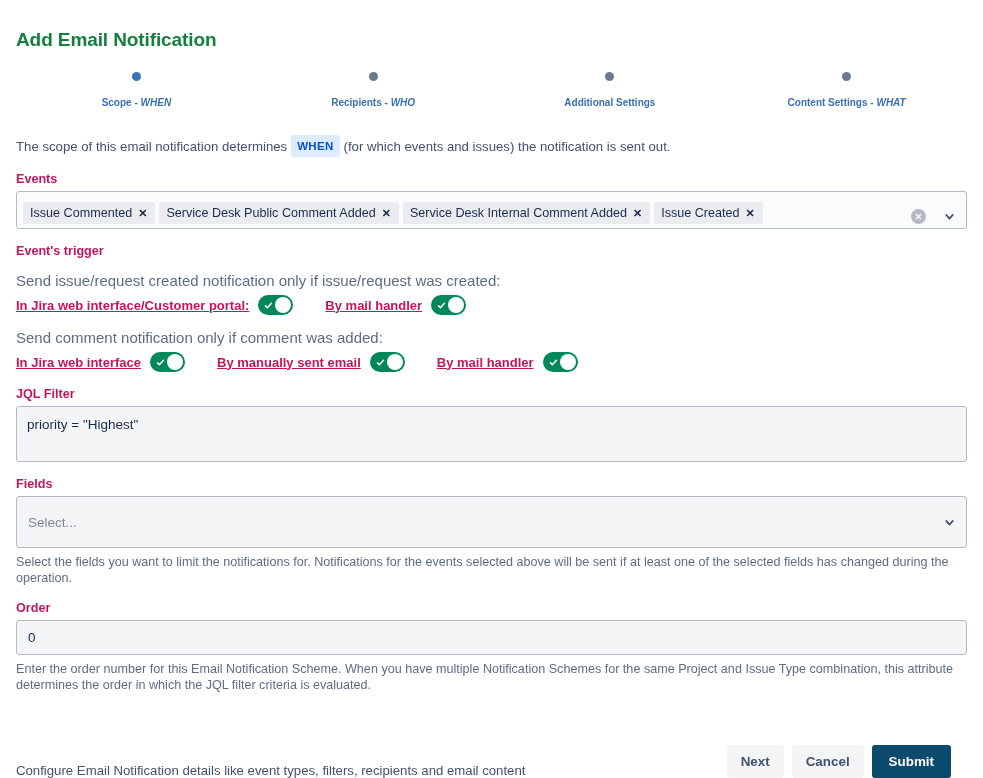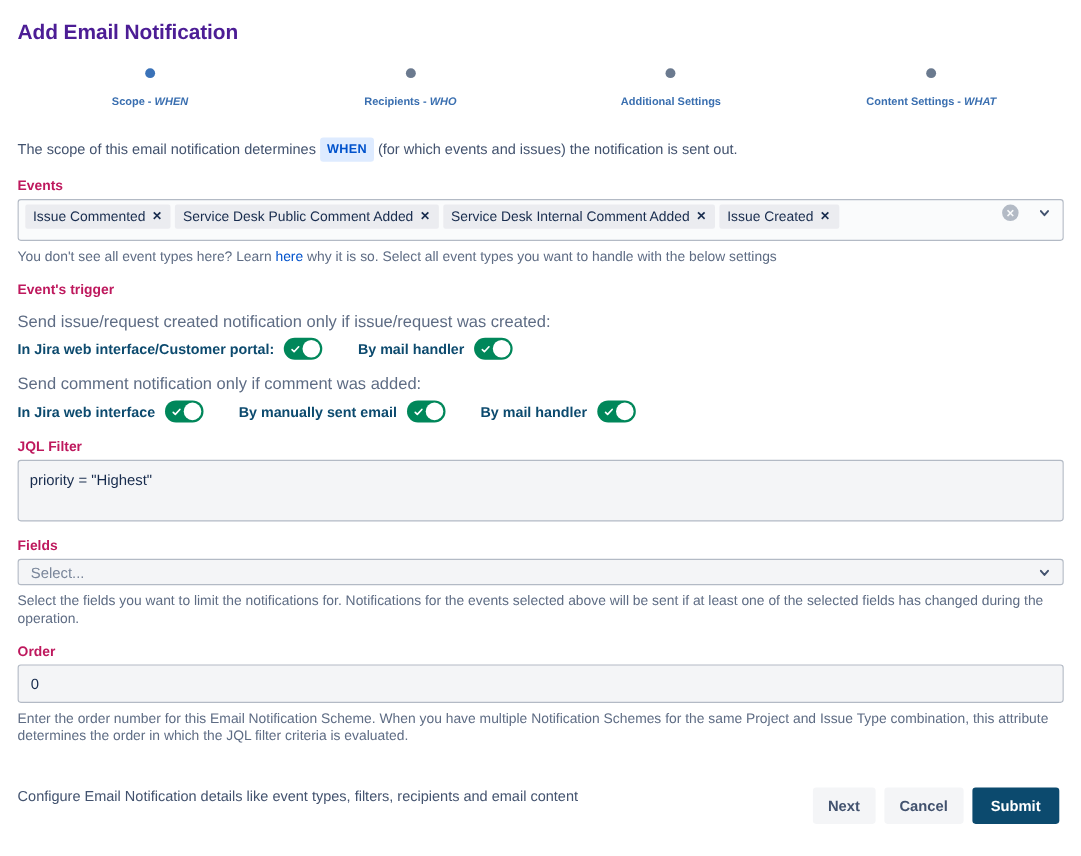--- a/index.html
+++ b/index.html
@@ -12,23 +12,23 @@
     color: #42526e;
     overflow: hidden;
   }
 
   .page { padding: 0 16px; position: relative; height: 778px; }
 
   
   .page-title {
     font-size: 19px;
     font-weight: bold;
-    color: #4c1d95;
+    color: #15803d;
     letter-spacing: -0.1px;
-    padding-top: 19px;
+    padding-top: 29px;
     margin: 0;
   }
 
   
   .stepper {
     display: flex;
     margin-top: 21px;
     padding: 0 2px;
   }
   .step {
@@ -84,21 +84,21 @@
     font-size: 12.6px;
     color: #5e6c84;
     margin-top: 6px;
     line-height: 16px;
   }
   .help-text a { color: #0052cc; text-decoration: none; }
 
   
   .multiselect {
     display: flex;
-    align-items: flex-start;
+    align-items: flex-end;
     min-height: 38px;
     border: 1px solid #b3bac5;
     border-radius: 3px;
     background: #fafbfc;
     padding: 4px 2px 4px 6px;
   }
   .tag-area {
     flex: 1 1 auto;
     display: flex;
     flex-wrap: wrap;
@@ -162,21 +162,22 @@
   }
   .toggle-group {
     display: flex;
     align-items: center;
     gap: 9px;
     margin-right: 22px;
   }
   .toggle-label {
     font-size: 13px;
     font-weight: bold;
-    color: #0c4a6e;
+    color: #be185d;
+    text-decoration: underline;
   }
   .toggle {
     width: 35px;
     height: 20px;
     border-radius: 10px;
     background: #00875a;
     position: relative;
     display: flex;
     align-items: center;
     cursor: pointer;
@@ -204,21 +205,21 @@
     border: 1px solid #b3bac5;
     border-radius: 3px;
     background: #f4f5f7;
     padding: 9px 10px;
     font-size: 13.5px;
     color: #172b4d;
     line-height: 18px;
   }
   .select-box {
     width: 951px;
-    height: 24px;
+    height: 52px;
     border: 1px solid #b3bac5;
     border-radius: 3px;
     background: #f4f5f7;
     display: flex;
     align-items: center;
     padding: 0 4px 0 11px;
     cursor: pointer;
   }
   .select-placeholder {
     flex: 1 1 auto;
@@ -235,25 +236,25 @@
     font-size: 13.5px;
     color: #172b4d;
     display: flex;
     align-items: center;
   }
 
   
   .footer {
     position: absolute;
     left: 0;
-    right: 4px;
+    right: 16px;
     bottom: 0;
     height: 62px;
     display: flex;
-    align-items: flex-start;
+    align-items: flex-end;
     padding: 0 16px;
     background: #ffffff;
   }
   .footer-note {
     flex: 1 1 auto;
     font-size: 13.2px;
     color: #42526e;
   }
   .btn {
     height: 33px;
@@ -328,23 +329,20 @@
         </span>
       </div>
       <div class="ms-indicators">
         <span class="clear-icon">✕</span>
         <span class="chev">
           <svg width="13" height="13" viewBox="0 0 24 24" fill="none" stroke="#42526e" stroke-width="3.2" stroke-linecap="round" stroke-linejoin="round">
               <polyline points="6 9 12 16 18 9"></polyline>
             </svg>
         </span>
       </div>
-    </div>
-    <div class="help-text">
-      <span>You don't see all event types here? Learn </span><a href="#">here</a><span> why it is so. Select all event types you want to handle with the below settings</span>
     </div>
   </div>
 
   <div class="field">
     <div class="field-label">Event's trigger</div>
 
     <div class="trigger-section">
       <div class="trigger-caption">Send issue/request created notification only if issue/request was created:</div>
       <div class="toggle-row">
         <div class="toggle-group">

